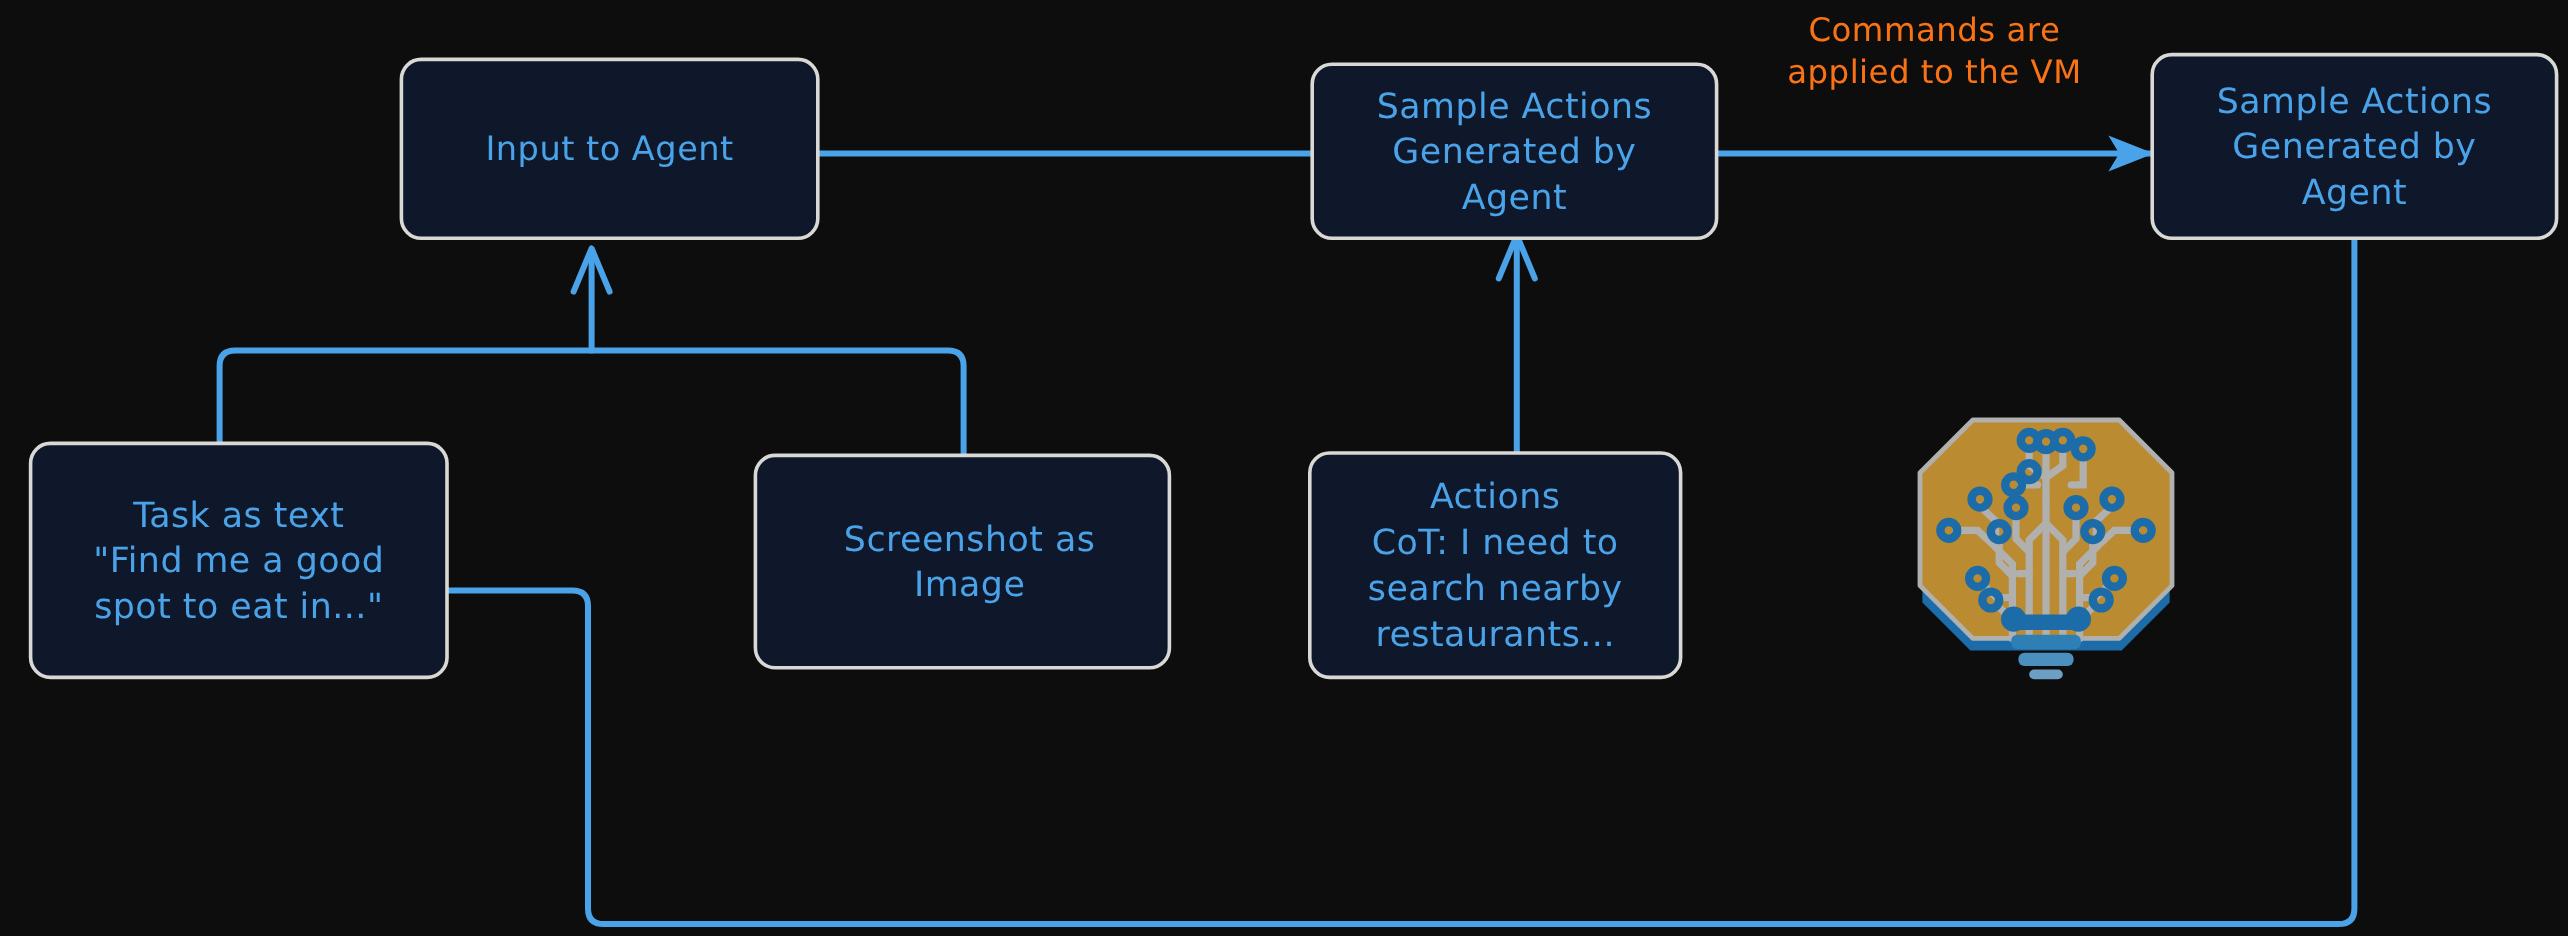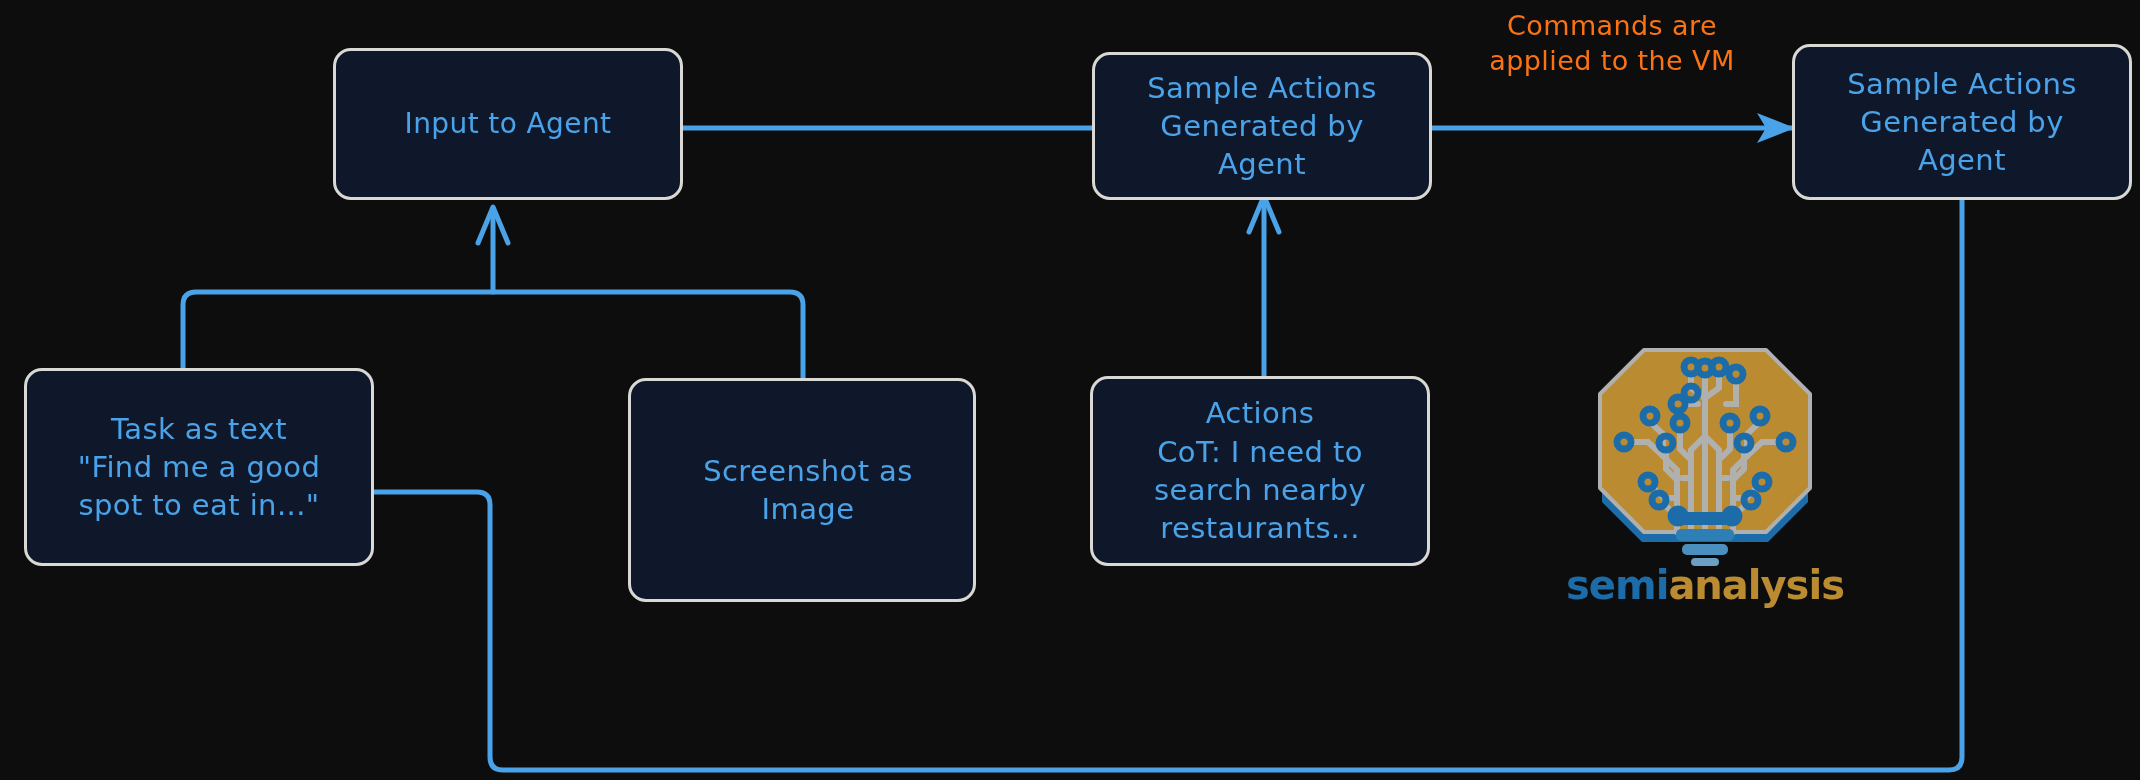--- a/index.html
+++ b/index.html
@@ -105,32 +105,32 @@
   <div class="node" id="n-input" style="left:333px; top:48px; width:350px; height:152px; font-size:28px;">
     <span class="node-label">Input to Agent</span>
   </div>
 
   <div class="node" id="n-task" style="left:24px; top:368px; width:350px; height:198px; font-size:29px;">
     <span class="node-label">Task as text
 "Find me a good
 spot to eat in..."</span>
   </div>
 
-  <div class="node" id="n-screenshot" style="left:628px; top:378px; width:348px; height:224px; font-size:29px;padding-left:12px;">
+  <div class="node" id="n-screenshot" style="left:628px; top:378px; width:348px; height:180px; font-size:29px;padding-left:12px;">
     <span class="node-label">Screenshot as
 Image</span>
   </div>
 
   <div class="node" id="n-sample-mid" style="left:1092px; top:52px; width:340px; height:148px; font-size:29px;">
     <span class="node-label">Sample Actions
 Generated by
 Agent</span>
   </div>
 
-  <div class="node" id="n-actions" style="left:1090px; top:376px; width:340px; height:190px; font-size:29px;">
+  <div class="node" id="n-actions" style="left:1090px; top:376px; width:312px; height:190px; font-size:29px;">
     <span class="node-label">Actions
 CoT: I need to
 search nearby
 restaurants...</span>
   </div>
 
   <div class="node" id="n-sample-right" style="left:1792px; top:44px; width:340px; height:156px; font-size:29px;">
     <span class="node-label">Sample Actions
 Generated by
 Agent</span>
@@ -200,18 +200,15 @@
         <circle cx="131" cy="63" r="7"></circle>
       </g>
 
       <g>
         <rect x="112" y="182" width="66" height="13" rx="5" fill="#1b6ca8"></rect>
         <rect x="116" y="199" width="58" height="12" rx="5" fill="#2e7fb5"></rect>
         <rect x="122" y="214" width="46" height="11" rx="5" fill="#4a8fbd"></rect>
         <rect x="131" y="228" width="28" height="8" rx="4" fill="#6ba0c4"></rect>
       </g>
     </svg>
-    <div class="wordmark">
-      <span class="wm-semi">semi</span><span class="wm-analysis">analysis</span>
-    </div>
   </div>
 
 </div>
 
 </body></html>

